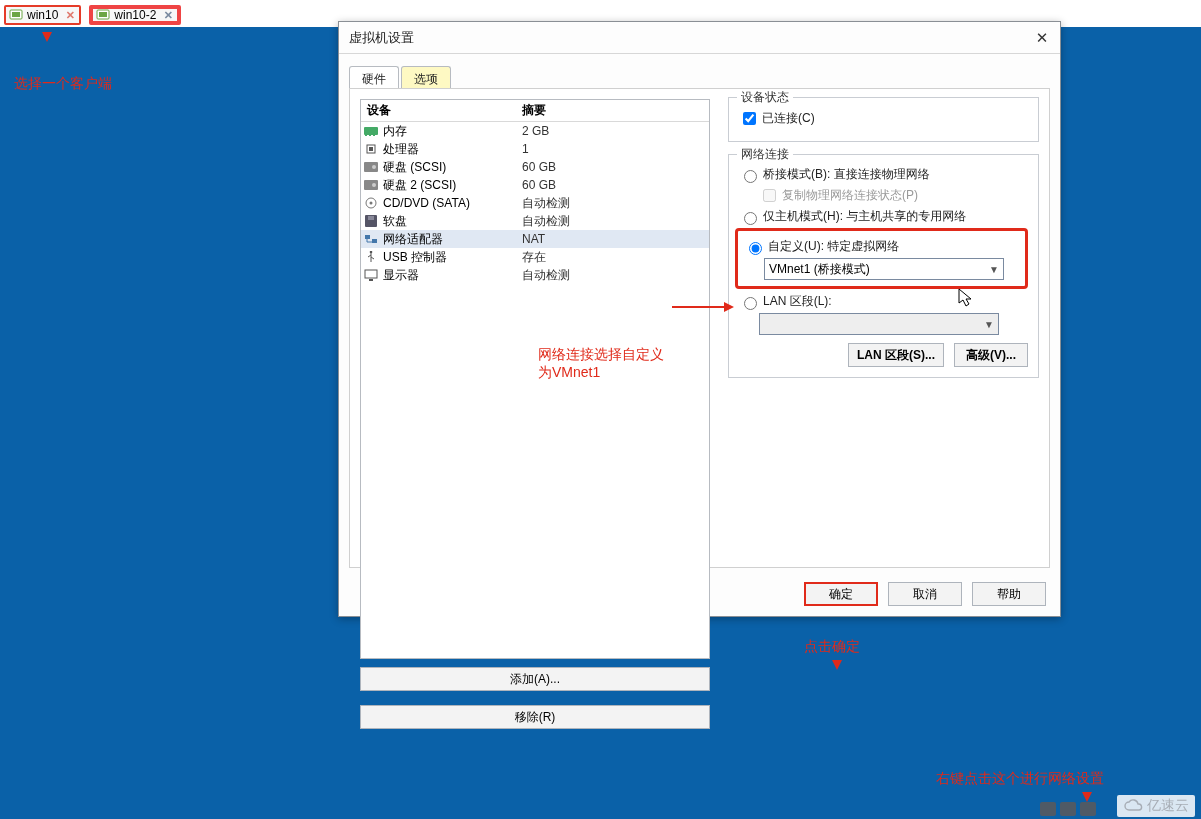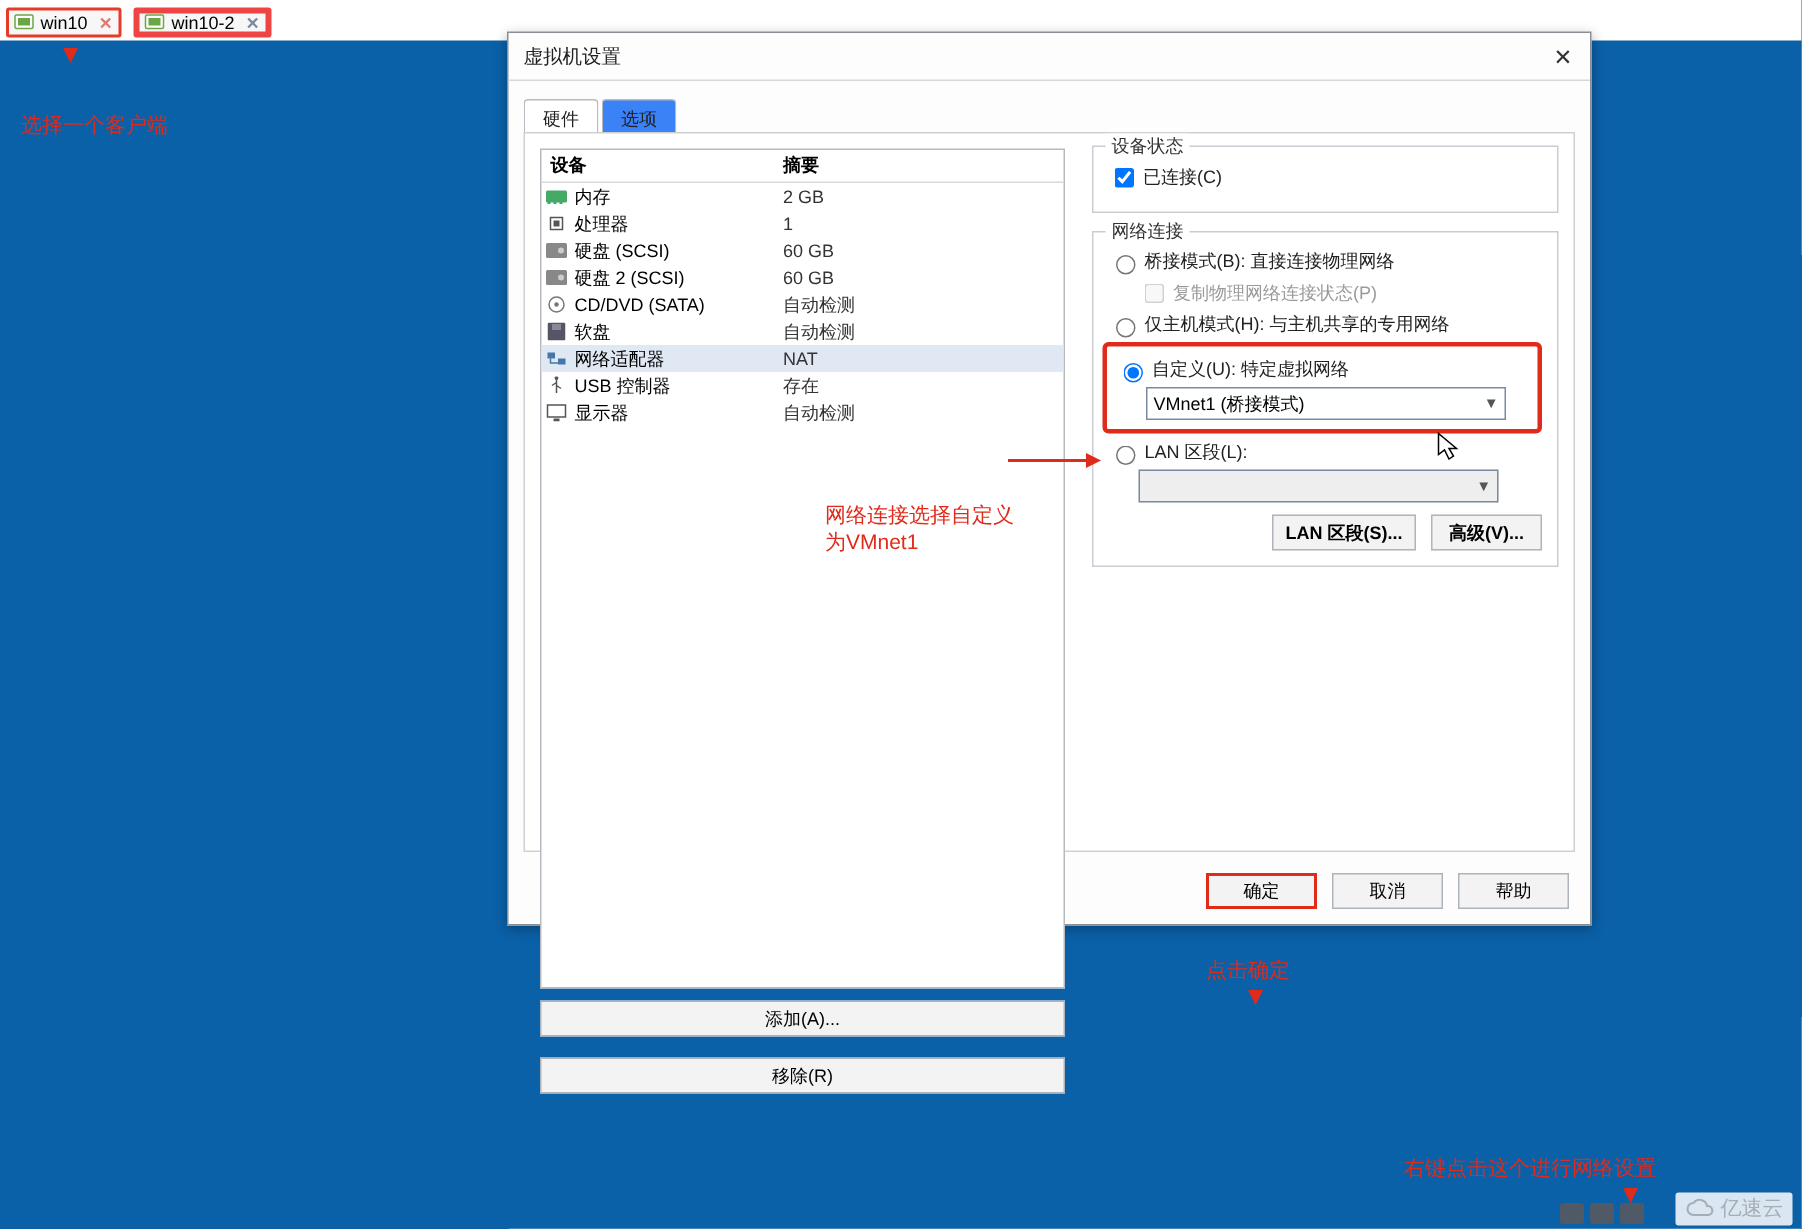--- a/index.html
+++ b/index.html
@@ -22,21 +22,21 @@
   .ann-arrow-right { position:absolute; width:60px; height:2px; background:#e02a1a; }
   .ann-arrow-right:after { content:""; position:absolute; right:-2px; top:-4px; width:0; height:0; border-top:5px solid transparent; border-bottom:5px solid transparent; border-left:10px solid #e02a1a; }
 
   
   .dialog { position:absolute; top:21px; left:338px; width:723px; height:596px; background:#fdfdfd; border:1px solid #8a8f95; box-shadow:0 2px 8px rgba(0,0,0,.3); }
   .dlg-title { height:32px; display:flex; align-items:center; padding:0 10px; font-size:13px; color:#222; border-bottom:1px solid #d7d7d7; }
   .dlg-close { position:absolute; top:6px; right:8px; width:20px; height:20px; display:flex; align-items:center; justify-content:center; font-size:15px; color:#333; cursor:pointer; }
 
   .tabs-row { position:absolute; top:44px; left:10px; display:flex; }
   .dlg-tab { border:1px solid #b7bbc1; border-bottom:none; background:#fff; padding:4px 12px; font-size:12px; color:#222; margin-right:2px; border-radius:3px 3px 0 0; cursor:pointer; }
-  .dlg-tab.inactive { background:#3b82f6; }
+  .dlg-tab.inactive { background:#fef9c3; }
 
   .pane { position:absolute; top:66px; left:10px; right:10px; bottom:48px; border:1px solid #d0d0d0; background:#fff; }
 
   
   .hw-list { position:absolute; top:10px; left:10px; width:350px; height:560px; border:1px solid #b7bbc1; background:#fff; font-size:12px; }
   .hw-head { display:flex; height:22px; align-items:center; border-bottom:1px solid #d9d9d9; }
   .hw-head .c1 { width:155px; padding-left:6px; font-weight:600; }
   .hw-head .c2 { flex:1; padding-left:6px; font-weight:600; }
   .hw-row { display:flex; height:18px; align-items:center; padding:0; cursor:default; }
   .hw-row.selected { background:#e0e8f3; }
@@ -289,21 +289,21 @@
   </div>
 </div>
 
 <div class="cursor-ptr" style="top:288px; left:958px;">
   <svg width="16" height="20">
       <path d="M1 1 L1 15 L5 12 L8 18 L11 16 L8 11 L13 11 Z" fill="#fff" stroke="#000" stroke-width="1"></path>
     </svg>
 </div>
 
 <div class="ann-arrow-right" style="top:306px; left:672px;"></div>
-<div class="ann" style="top:335px; left:538px; white-space:pre-line;margin-left:12px;">网络连接选择自定义
+<div class="ann" style="top:346px; left:538px; white-space:pre-line;">网络连接选择自定义
 为VMnet1</div>
 
 <div class="ann" style="top:638px; left:804px;">点击确定</div>
 <div class="ann-arrow-down" style="top:660px; left:832px;"></div>
 
 <div class="ann" style="top:770px; left:936px;">右键点击这个进行网络设置</div>
 <div class="ann-arrow-down" style="top:792px; left:1082px;"></div>
 
 <div class="tray">
   <div class="ti"></div>

